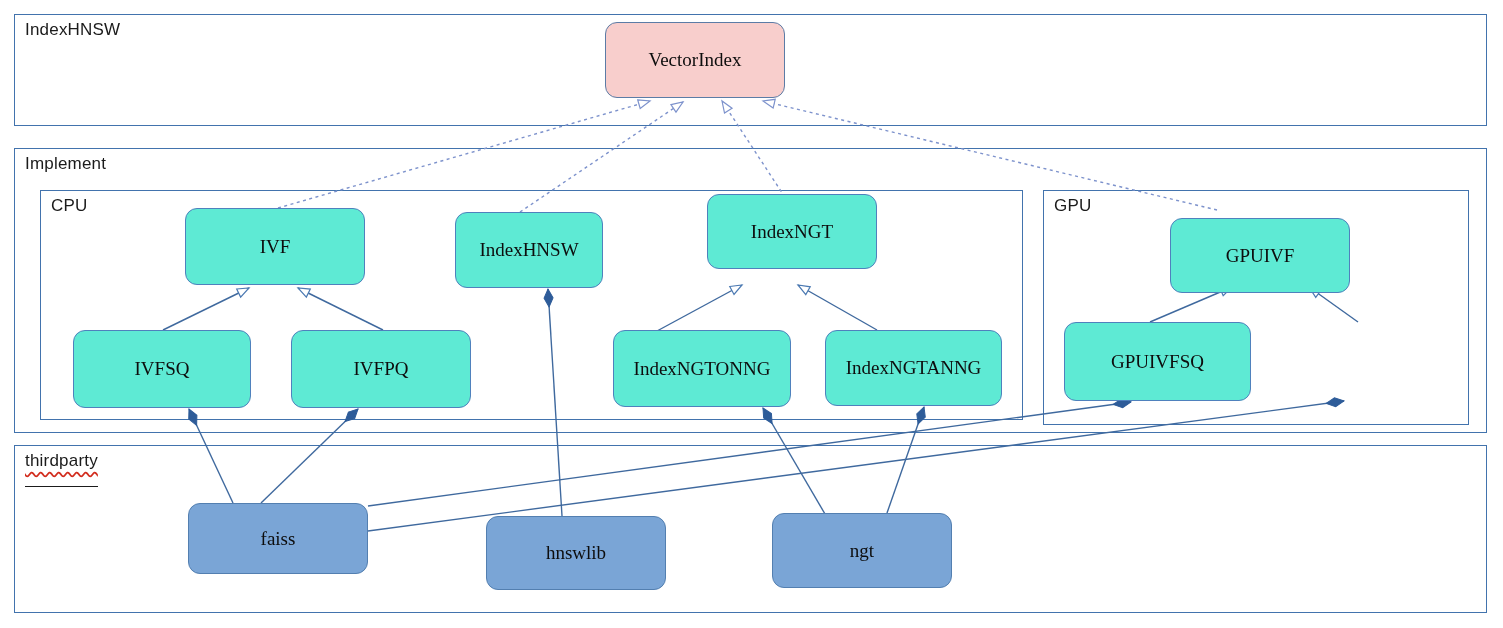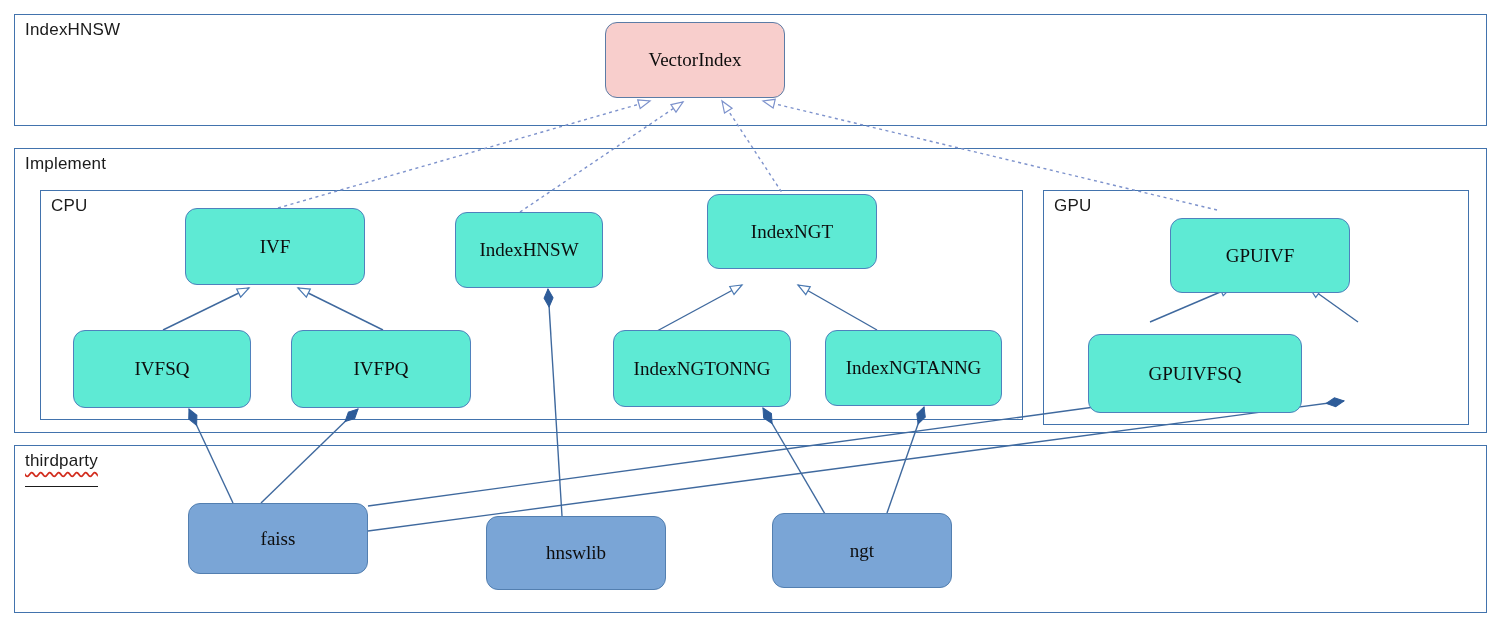--- a/index.html
+++ b/index.html
@@ -37,21 +37,21 @@
 
   #n-vectorindex  { left:605px;  top:22px;  width:180px; height:76px; }
   #n-ivf          { left:185px;  top:208px; width:180px; height:77px; }
   #n-indexhnsw    { left:455px;  top:212px; width:148px; height:76px; }
   #n-indexngt     { left:707px;  top:194px; width:170px; height:75px; }
   #n-gpuivf       { left:1170px; top:218px; width:180px; height:75px; }
   #n-ivfsq        { left:73px;   top:330px; width:178px; height:78px; }
   #n-ivfpq        { left:291px;  top:330px; width:180px; height:78px; }
   #n-indexngtonng { left:613px;  top:330px; width:178px; height:77px; }
   #n-indexngtanng { left:825px;  top:330px; width:177px; height:76px; }
-  #n-gpuivfsq     { left:1064px; top:334px; width:214px; height:79px;margin-left:24px; }
+  #n-gpuivfsq     { left:1064px; top:322px; width:187px; height:79px; }
   #n-gpuivfpq     { left:1268px; top:322px; width:178px; height:78px; }
   #n-faiss        { left:188px;  top:503px; width:180px; height:71px; }
   #n-hnswlib      { left:486px;  top:516px; width:180px; height:74px; }
   #n-ngt          { left:772px;  top:513px; width:180px; height:75px; }
 </style>
 </head>
 <body>
 
 <div class="canvas">
 

